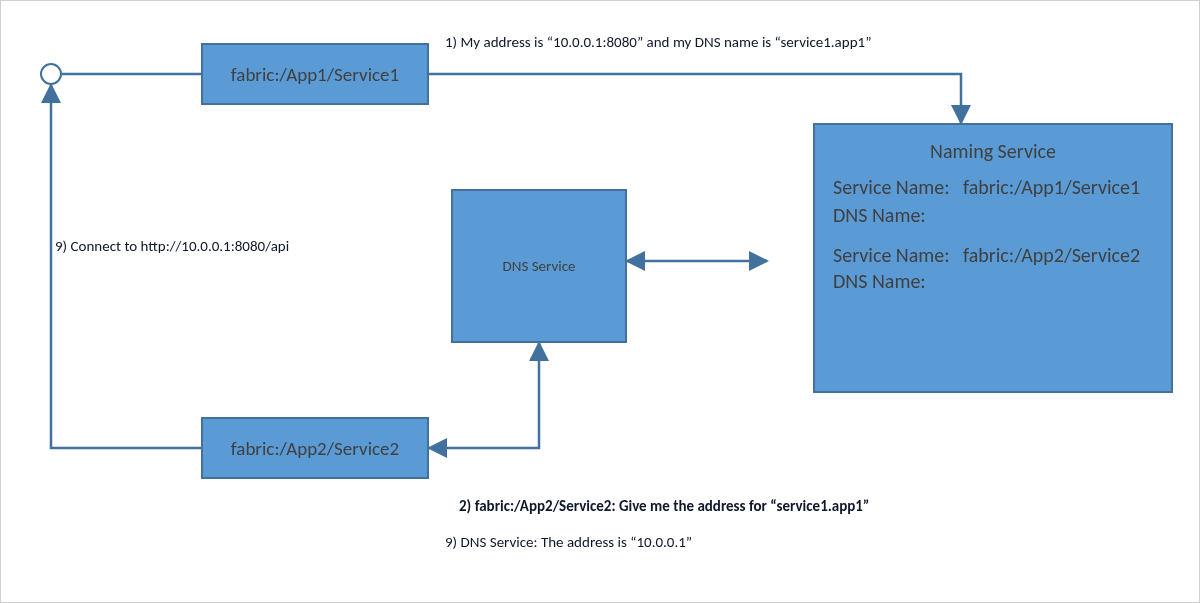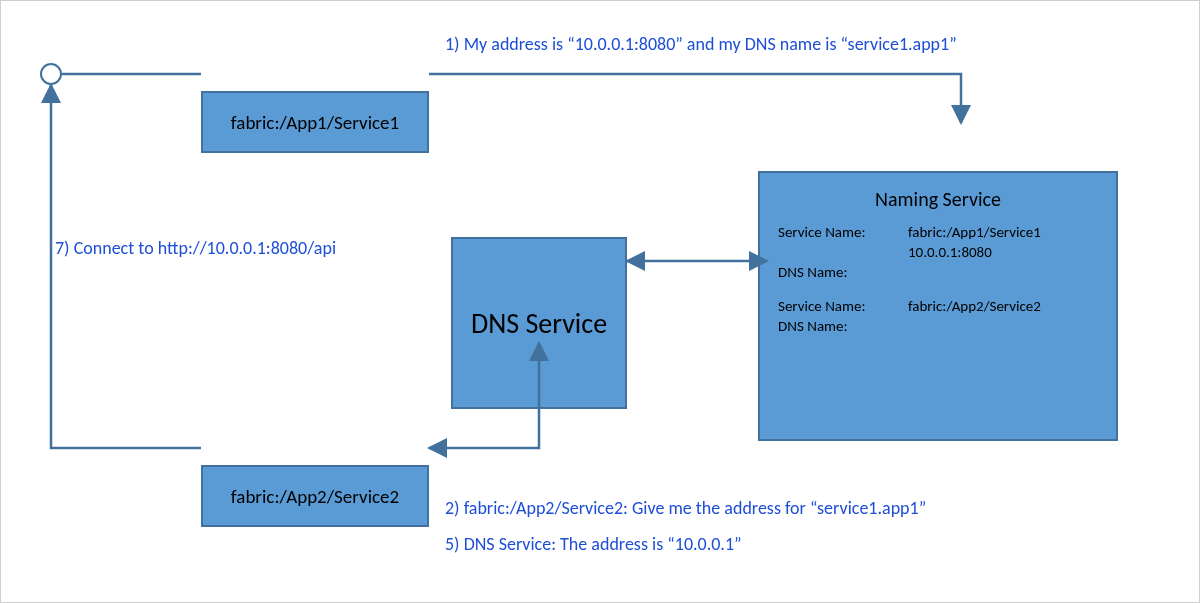--- a/index.html
+++ b/index.html
@@ -14,62 +14,61 @@
     position: relative;
     width: 1200px;
     height: 603px;
     box-sizing: border-box;
     border: 1px solid #cfcfcf;
   }
   .box {
     position: absolute;
     background: #5b9bd5;
     border: 2px solid #41719c;
-    color: #000000;
+    color: #404040;
     display: flex;
     align-items: center;
     justify-content: center;
     text-align: center;
     box-sizing: border-box;
-    margin-top: 48px;
   }
   .naming-box {
     align-items: flex-start;
     justify-content: flex-start;
     text-align: left;
     padding: 14px 18px;
     flex-direction: column;
   }
   .naming-title {
     width: 100%;
     text-align: center;
     font-size: 20px;
     margin-bottom: 12px;
   }
   .naming-row {
     width: 100%;
-    font-size: 15px;
+    font-size: 20px;
     display: flex;
     margin-bottom: 2px;
     align-items: center;
   }
   .naming-label {
     width: 130px;
     flex-shrink: 0;
   }
   .naming-val {
     flex: 1;
   }
   .naming-gap {
     height: 14px;
   }
   .annot {
     position: absolute;
-    font-size: 18px;
-    color: #1d4ed8;
+    font-size: 15px;
+    color: #0f172a;
     white-space: nowrap;
   }
   .circle-start {
     position: absolute;
     width: 22px;
     height: 22px;
     border: 2.5px solid #41719c;
     border-radius: 50%;
     background: #ffffff;
     box-sizing: border-box;
@@ -87,34 +86,33 @@
 <body>
 
 <div class="canvas">
 
   <div class="circle-start" style="left:39px; top:62px;"></div>
 
   <div class="box" style="left:200px; top:42px; width:228px; height:62px; font-size:19px;">
     <span>fabric:/App1/Service1</span>
   </div>
 
-  <div class="box" style="left:450px; top:188px; width:176px; height:172px; font-size:28px;">
+  <div class="box" style="left:450px; top:188px; width:176px; height:154px; font-size:15px;">
     <span>DNS Service</span>
   </div>
 
-  <div class="box naming-box" style="left:757px; top:122px; width:360px; height:270px;">
+  <div class="box naming-box" style="left:812px; top:122px; width:360px; height:270px;">
     <div class="naming-title">Naming Service</div>
 
     <div class="naming-row">
       <span class="naming-label">Service Name:</span>
       <span class="naming-val">fabric:/App1/Service1</span>
     </div>
     <div class="naming-row">
       <span class="naming-label"></span>
-      <span class="naming-val">10.0.0.1:8080</span>
     </div>
     <div class="naming-row">
       <span class="naming-label">DNS Name:</span>
     </div>
 
     <div class="naming-gap"></div>
 
     <div class="naming-row">
       <span class="naming-label">Service Name:</span>
       <span class="naming-val">fabric:/App2/Service2</span>
@@ -122,23 +120,23 @@
     <div class="naming-row">
       <span class="naming-label">DNS Name:</span>
     </div>
   </div>
 
   <div class="box" style="left:200px; top:416px; width:228px; height:62px; font-size:19px;">
     <span>fabric:/App2/Service2</span>
   </div>
 
   <div class="annot" style="left:444px; top:32px;">1) My address is “10.0.0.1:8080” and my DNS name is “service1.app1”</div>
-  <div class="annot" style="left:54px; top:236px;">7) Connect to http://10.0.0.1:8080/api</div>
-  <div class="annot" style="left:444px; top:496px;">2) fabric:/App2/Service2: Give me the address for “service1.app1”</div>
-  <div class="annot" style="left:444px; top:532px;">5) DNS Service: The address is “10.0.0.1”</div>
+  <div class="annot" style="left:54px; top:236px;">9) Connect to http://10.0.0.1:8080/api</div>
+  <div class="annot" style="left:458px; top:496px;font-weight:bold;">2) fabric:/App2/Service2: Give me the address for “service1.app1”</div>
+  <div class="annot" style="left:444px; top:532px;">9) DNS Service: The address is “10.0.0.1”</div>
 
   <svg class="arrows">
     <defs>
       <marker id="arrow-end" viewBox="0 0 10 10" refX="9" refY="5" markerWidth="8" markerHeight="8" orient="auto-start-reverse">
         <path d="M 0 0 L 10 5 L 0 10 z" fill="#41719c"></path>
       </marker>
       <marker id="arrow-start" viewBox="0 0 10 10" refX="1" refY="5" markerWidth="8" markerHeight="8" orient="auto">
         <path d="M 10 0 L 0 5 L 10 10 z" fill="#41719c"></path>
       </marker>
     </defs>

